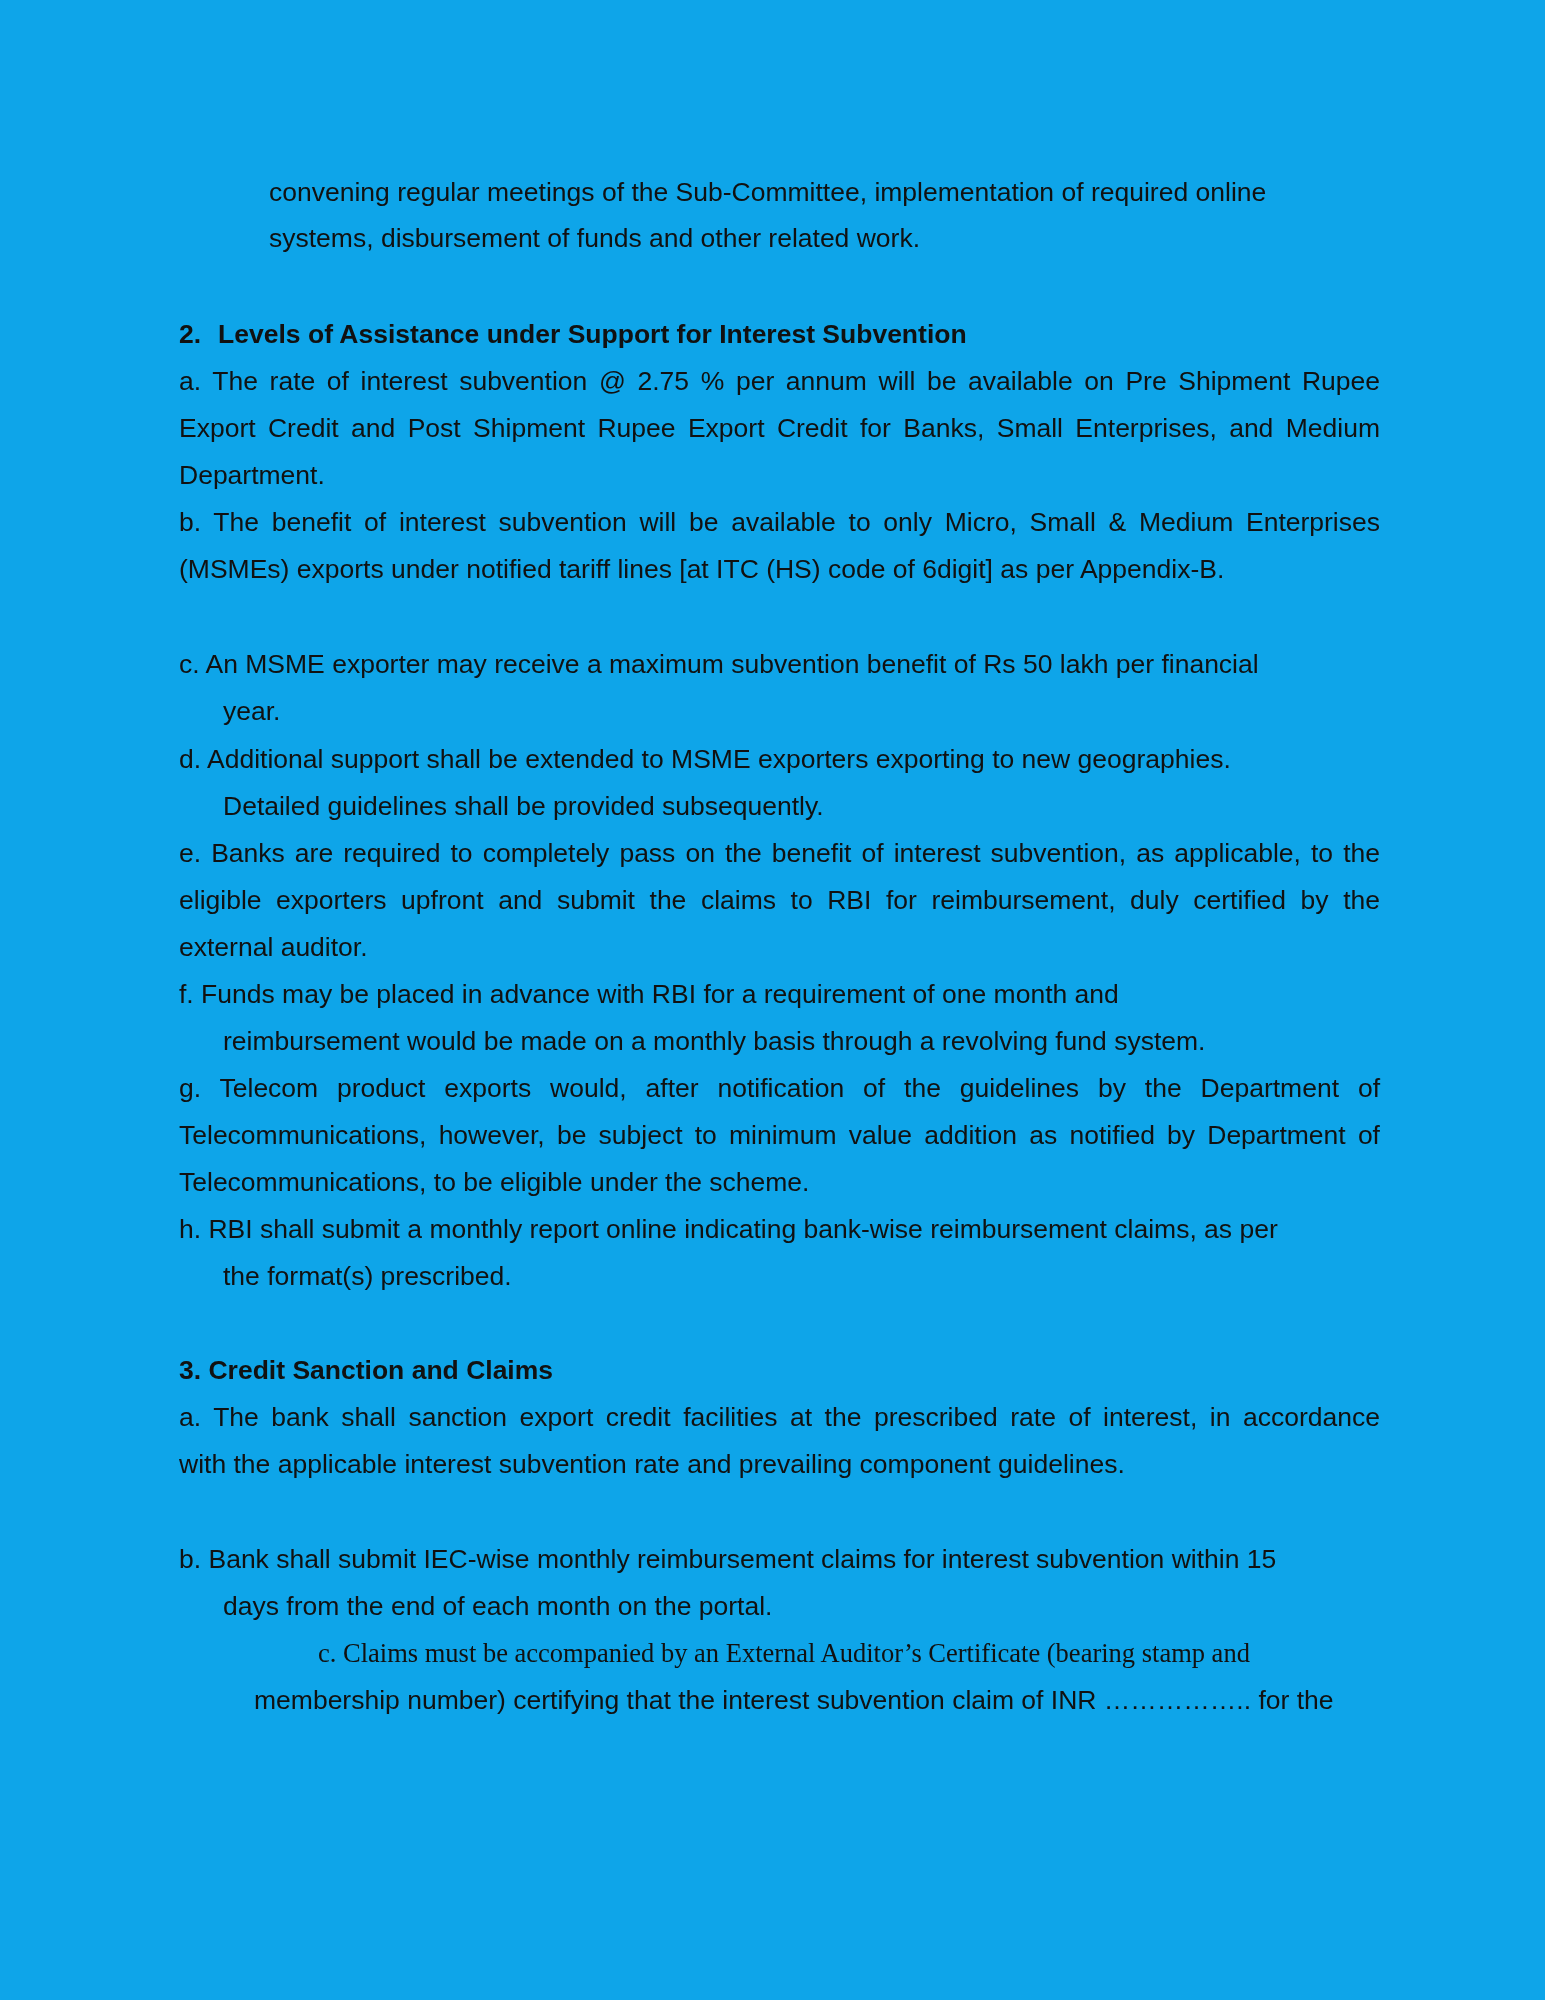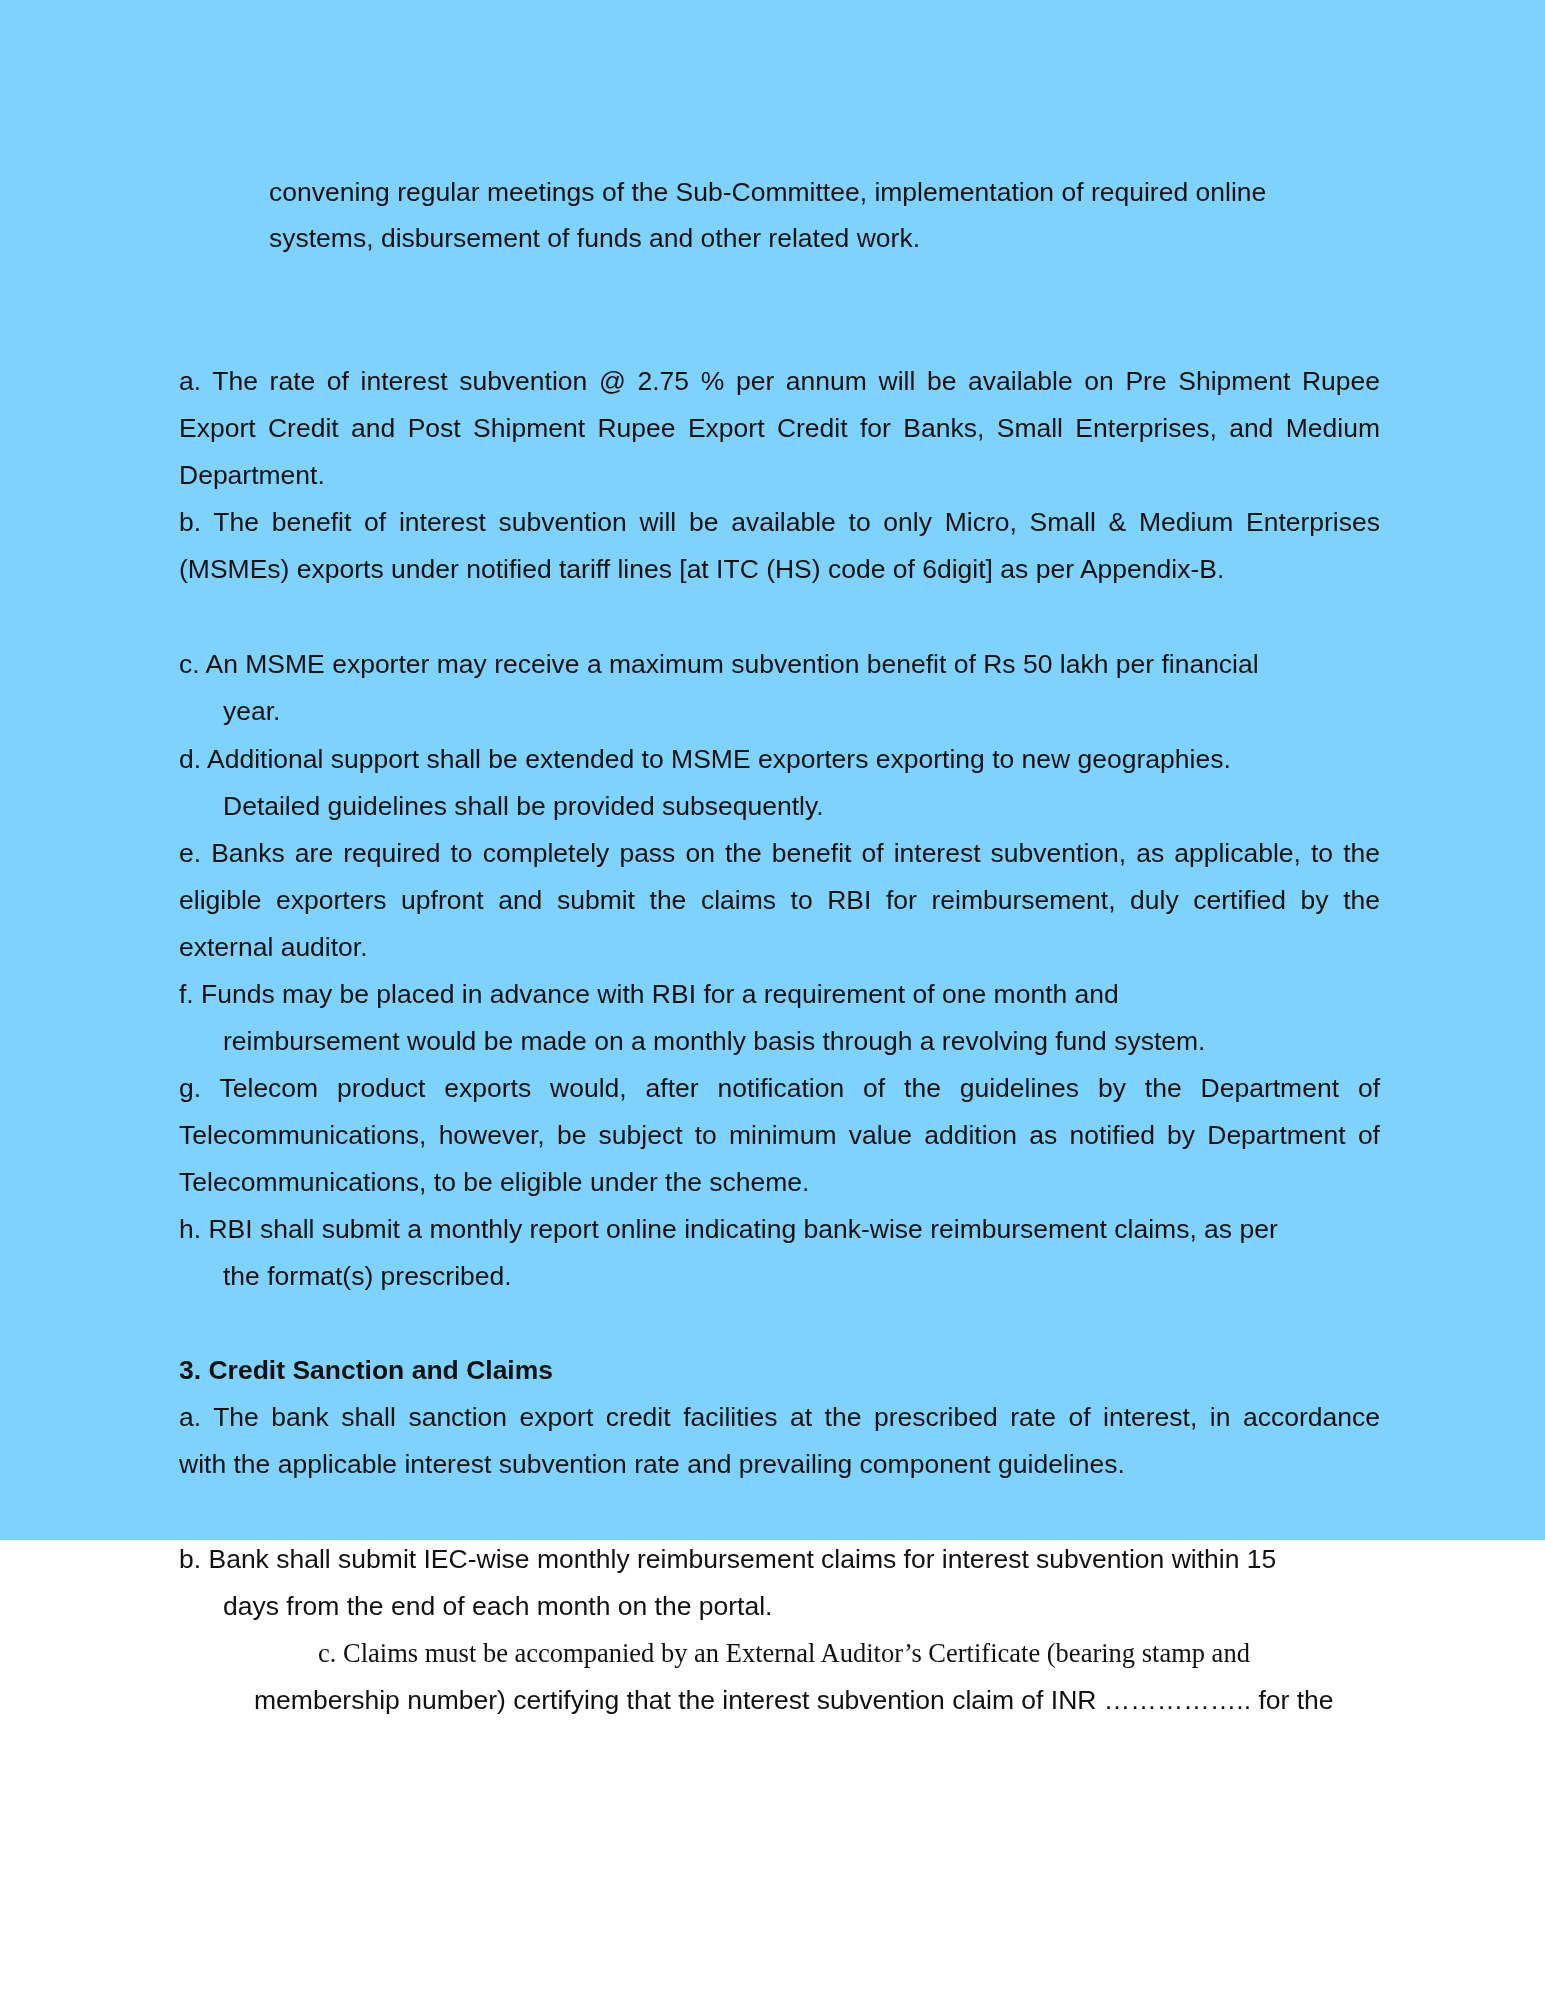--- a/index.html
+++ b/index.html
@@ -1,17 +1,17 @@
 <!DOCTYPE html>
 <html><head>
   <meta charset="utf-8">
   <style>
     html, body { margin: 0; padding: 0; background: #ffffff; }
     body { width: 1545px; height: 2000px; position: relative; overflow: hidden; }
-    .page { position: absolute; left: 0; top: 0; width: 1545px; height: 1540px; background: #7dd3fc; }
+    .page { position: absolute; left: 0; top: 0; width: 1545px; height: 2000px; background: #0ea5e9; }
     .ln {
       position: absolute;
       font-family: "Liberation Sans", sans-serif;
       font-size: 26.5px;
       color: #111111;
       white-space: nowrap;
       line-height: 32px;
     }
     .just {
       white-space: normal;
@@ -24,20 +24,23 @@
 </head>
 <body>
 
 <div class="page">
 
   <div>
     <div class="ln" style="left:269px; top:176px;">convening regular meetings of the Sub-Committee, implementation of required online</div>
     <div class="ln" style="left:269px; top:222px;">systems, disbursement of funds and other related work.</div>
   </div>
 
+  <div class="ln b" style="left:179px; top:318px;">
+    <span>2.</span><span style="display:inline-block; width:17px;"></span><span>Levels of Assistance under Support for Interest Subvention</span>
+  </div>
 
   <div>
     <div class="ln just" style="left:179px; top:365px;">a. The rate of interest subvention @ 2.75 % per annum will be available on Pre Shipment Rupee</div>
     <div class="ln just" style="left:179px; top:412px;">Export Credit and Post Shipment Rupee Export Credit for Banks, Small Enterprises, and Medium</div>
     <div class="ln" style="left:179px; top:459px;">Department.</div>
   </div>
 
   <div>
     <div class="ln just" style="left:179px; top:506px;">b. The benefit of interest subvention will be available to only Micro, Small &amp; Medium Enterprises</div>
     <div class="ln" style="left:179px; top:553px;">(MSMEs) exports under notified tariff lines [at ITC (HS) code of 6digit] as per Appendix-B.</div>

